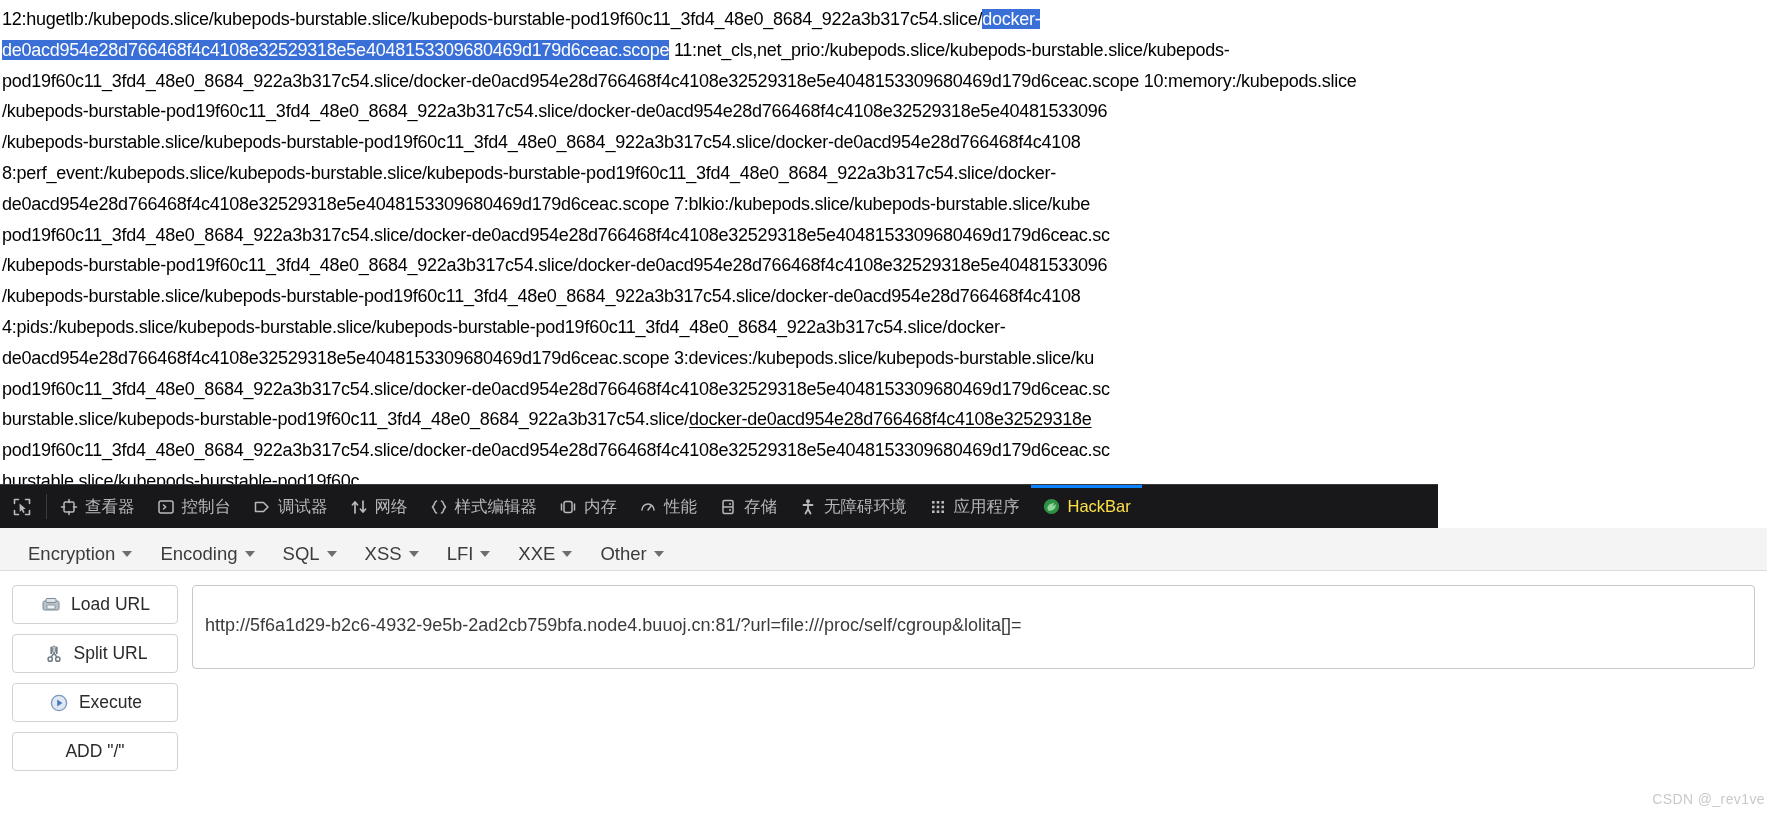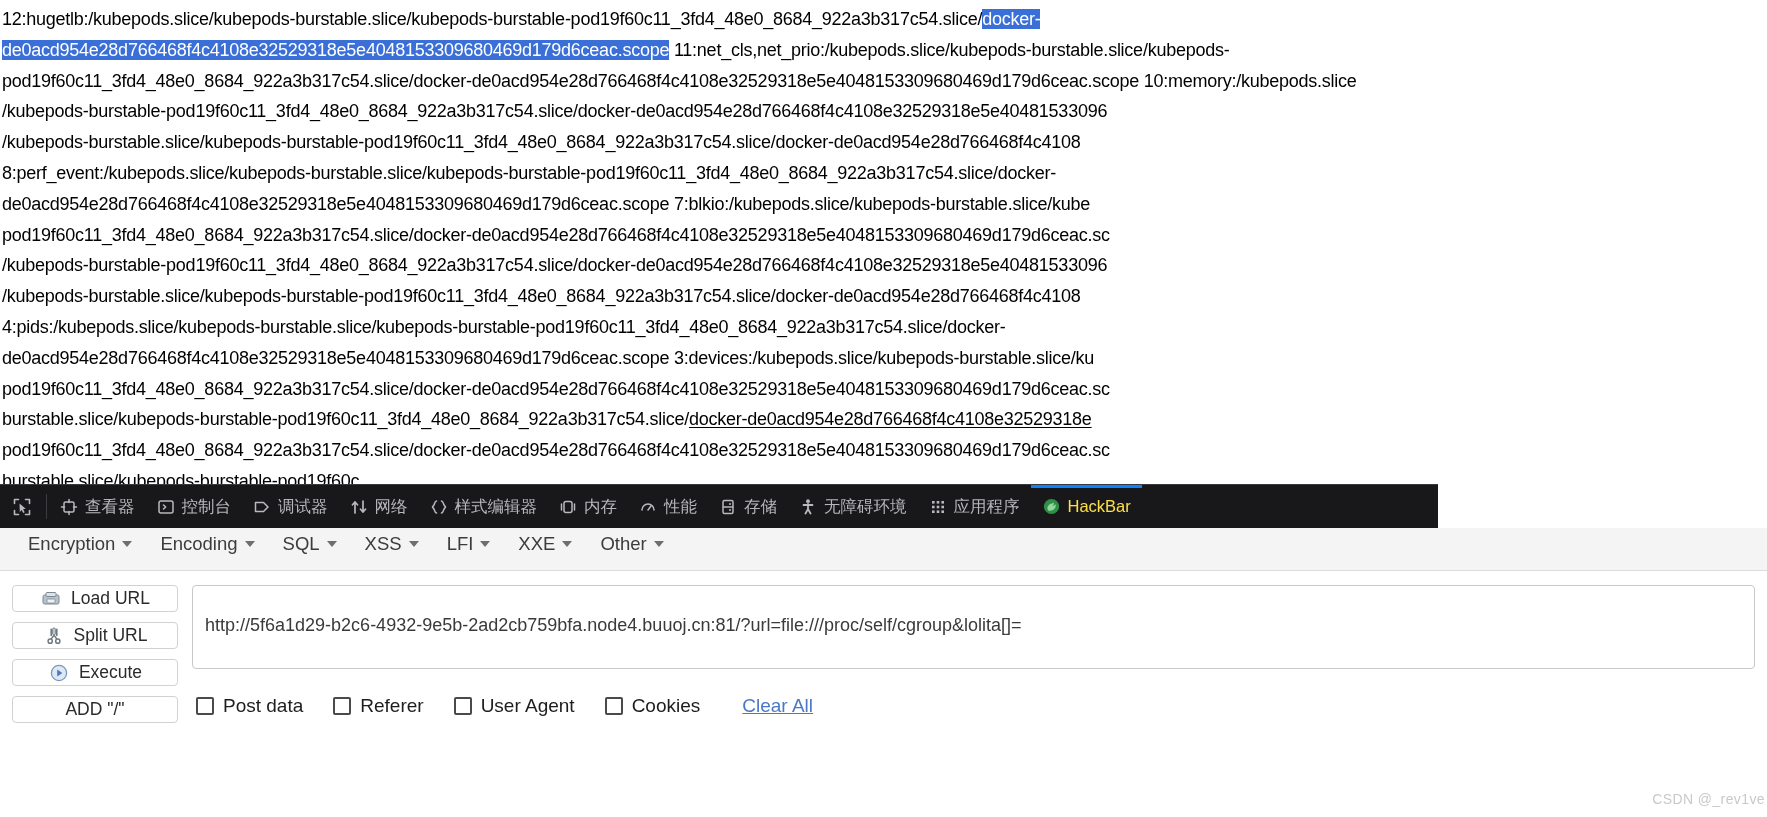--- a/index.html
+++ b/index.html
@@ -77,21 +77,21 @@
     left: 0; top: 528px;
     width: 1767px; height: 289px;
     background: #ffffff;
     overflow: hidden;
   }
   #hackbar-menubar {
     height: 43px;
     background: #f4f4f4;
     border-bottom: 1px solid #dcdcdc;
     display: flex;
-    align-items: flex-start;
+    align-items: flex-end;
     padding-left: 16px;
     gap: 4px;
   }
   .hb-menu {
     display: flex; align-items: center; gap: 7px;
     padding: 5px 12px;
     font-size: 18.5px;
     color: #3c3c3c;
     border-radius: 2px;
   }
@@ -109,21 +109,21 @@
     gap: 14px;
   }
   #hb-buttons {
     width: 166px;
     display: flex;
     flex-direction: column;
     gap: 10px;
     flex: 0 0 auto;
   }
   .hb-btn {
-    height: 27px;
+    height: 39px;
     border: 1px solid #d2d2d2;
     border-radius: 4px;
     background: #ffffff;
     display: flex;
     align-items: center;
     justify-content: center;
     gap: 9px;
     font-size: 17.5px;
     color: #2b2b2b;
   }
@@ -375,39 +375,18 @@
           <span>Execute</span>
         </div>
         <div class="hb-btn">
           <span>ADD "/"</span>
         </div>
       </div>
 
     <div id="hb-right">
       <div id="url-box" placeholder="Enter URL">http://5f6a1d29-b2c6-4932-9e5b-2ad2cb759bfa.node4.buuoj.cn:81/?url=file:///proc/self/cgroup&amp;lolita[]=</div>
 
-      <div id="options-row">
-        <div id="opts" style="display:flex;align-items:center;gap:30px;">
-            <label class="opt">
-              <span class="cbx"></span>
-              <span>Post data</span>
-            </label>
-            <label class="opt">
-              <span class="cbx"></span>
-              <span>Referer</span>
-            </label>
-            <label class="opt">
-              <span class="cbx"></span>
-              <span>User Agent</span>
-            </label>
-            <label class="opt">
-              <span class="cbx"></span>
-              <span>Cookies</span>
-            </label>
-          </div>
-        <a id="clear-all" href="#">Clear All</a>
-      </div>
     </div>
 
   </div>
 </div>
 
 <div id="watermark">CSDN @_rev1ve</div>
 
 </body></html>

